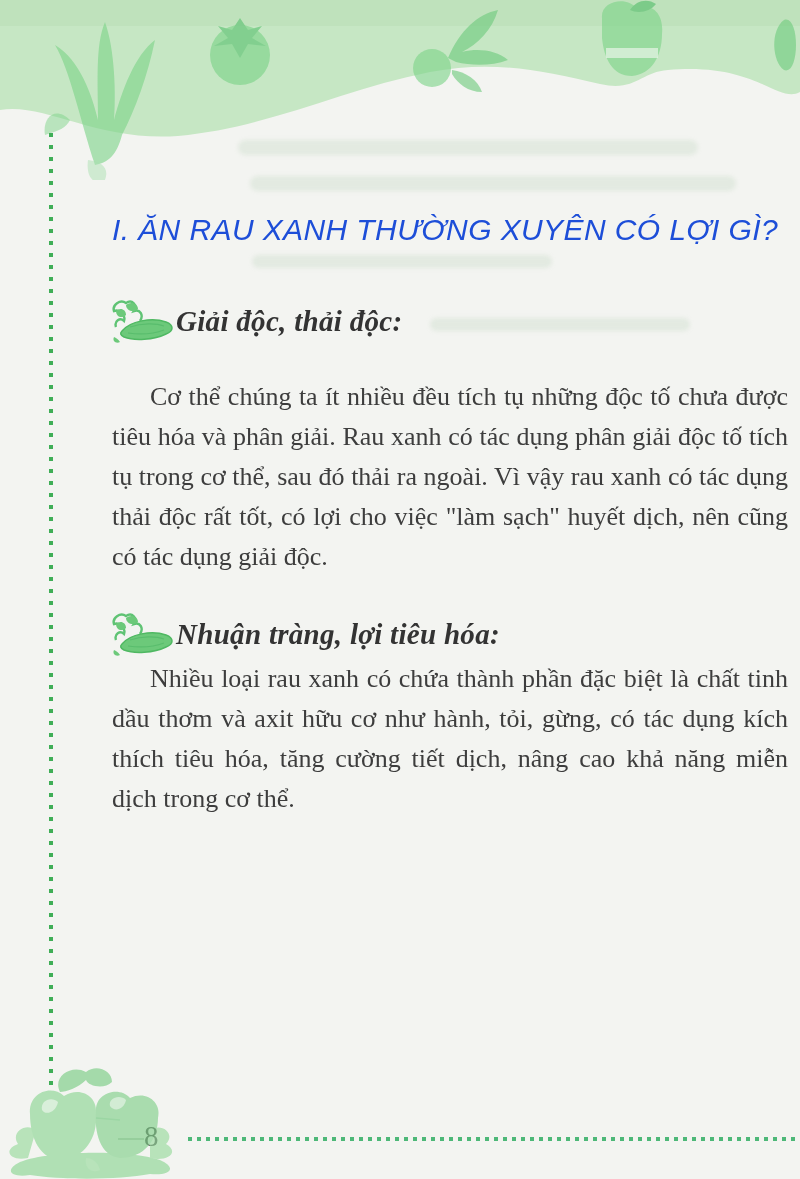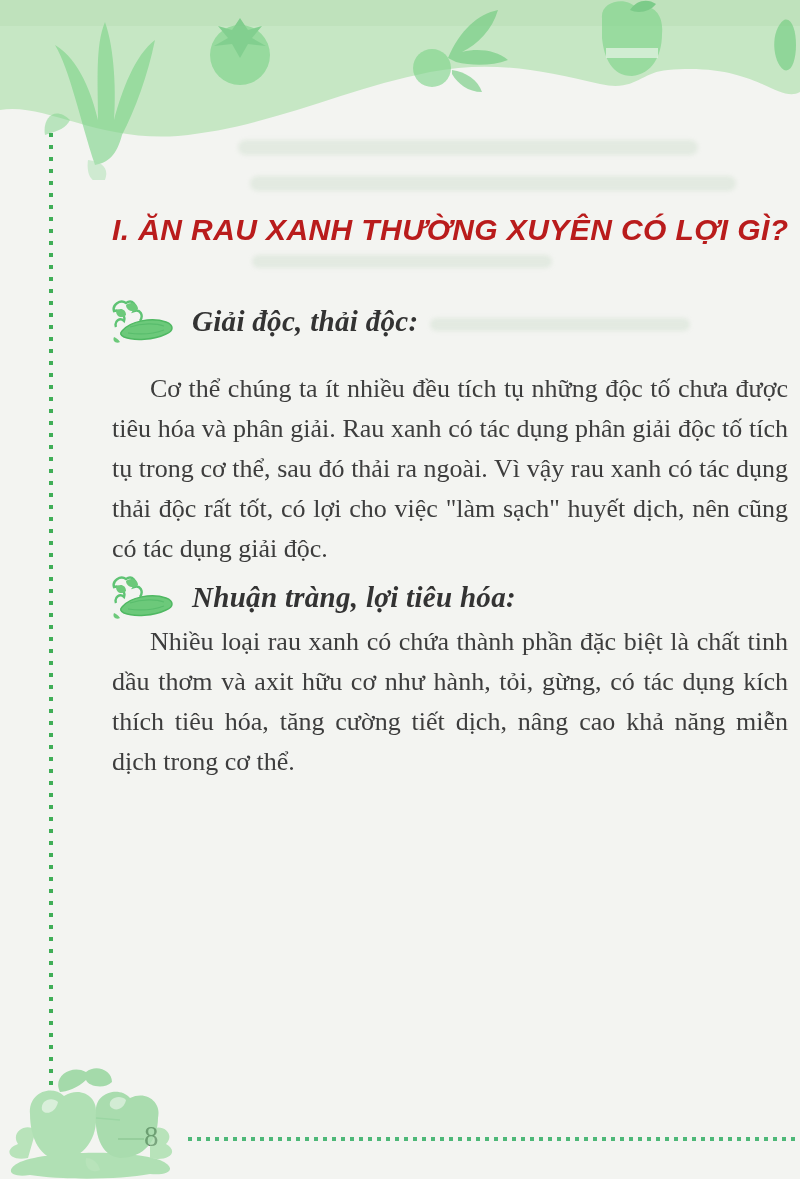--- a/index.html
+++ b/index.html
@@ -26,38 +26,38 @@
     background:rgba(140,185,145,0.16); filter:blur(2px);
   }
 
   
   .content {
     position:absolute; left:112px; top:0; width:676px;
   }
   .page-title {
     margin-top:213px;
     font-family:"Liberation Sans", sans-serif;
-    font-style:italic; font-weight:bold;
+    font-style:italic; font-weight:normal;
     font-size:30px; letter-spacing:0.4px;
-    color:#b91c1c; white-space:nowrap;
+    color:#1d4ed8; white-space:nowrap;
   }
   .section-heading {
-    display:flex; align-items:center; gap:16px;
+    display:flex; align-items:center; 
     margin-top:50px; height:48px;
   }
   .section-heading.second { margin-top:14px; }
   .section-heading .label {
     font-family:"Liberation Serif", serif;
     font-style:italic; font-weight:bold;
     font-size:29px; color:#333333; letter-spacing:0.3px;
   }
   .cuke { width:64px; height:48px; flex:0 0 64px; }
 
   .para {
-    margin-top:24px;
+    margin-top:32px;
     font-size:26px; line-height:40px; color:#3d3d3d;
     text-align:justify; text-indent:38px;
   }
   .para.cont { margin-top:1px; }
 
   
   .footer-tick {
     position:absolute; left:118px; top:1138px; width:26px; height:2px;
     background:rgba(120,150,125,0.45);
   }
@@ -127,21 +127,21 @@
         <path d="M4,14 C8,10 14,12 14,18 C10,22 4,20 4,14 Z" fill="#6cc97a"></path>
         <path d="M2,40 C0,44 4,47 8,45 C6,42 4,41 2,40 Z" fill="#6cc97a"></path>
         <path d="M10,34 C18,24 40,20 54,25 C62,28 62,34 54,37 C42,43 22,44 12,40 C8,38 8,36 10,34 Z" fill="#6cc97a" stroke="#4fb862" stroke-width="1.5"></path>
         <path d="M18,30 C30,26 44,26 52,29 M16,36 C30,38 44,36 52,33" stroke="#59bd6d" stroke-width="1.2" fill="none"></path>
       </svg>
       <span class="label">Giải độc, thải độc:</span>
     </div>
 
     <p class="para">Cơ thể chúng ta ít nhiều đều tích tụ những độc tố chưa được tiêu hóa và phân giải. Rau xanh có tác dụng phân giải độc tố tích tụ trong cơ thể, sau đó thải ra ngoài. Vì vậy rau xanh có tác dụng thải độc rất tốt, có lợi cho việc "làm sạch" huyết dịch, nên cũng có tác dụng giải độc.</p>
 
-    <div class="section-heading second" style="margin-top:4px;align-items:center;">
+    <div class="section-heading second" style="margin-top:33px;align-items:center;">
       <svg class="cuke" viewBox="0 0 64 48" aria-hidden="true">
         <path d="M4,30 C2,24 8,20 12,24 C14,18 8,12 2,14 C0,8 8,2 14,6 C20,2 26,8 22,14 C28,12 32,18 28,24" fill="none" stroke="#5fc374" stroke-width="2.4"></path>
         <path d="M14,8 C18,4 26,6 26,12 C22,16 14,14 14,8 Z" fill="#6cc97a"></path>
         <path d="M4,14 C8,10 14,12 14,18 C10,22 4,20 4,14 Z" fill="#6cc97a"></path>
         <path d="M2,40 C0,44 4,47 8,45 C6,42 4,41 2,40 Z" fill="#6cc97a"></path>
         <path d="M10,34 C18,24 40,20 54,25 C62,28 62,34 54,37 C42,43 22,44 12,40 C8,38 8,36 10,34 Z" fill="#6cc97a" stroke="#4fb862" stroke-width="1.5"></path>
         <path d="M18,30 C30,26 44,26 52,29 M16,36 C30,38 44,36 52,33" stroke="#59bd6d" stroke-width="1.2" fill="none"></path>
       </svg>
       <span class="label">Nhuận tràng, lợi tiêu hóa:</span>
     </div>

